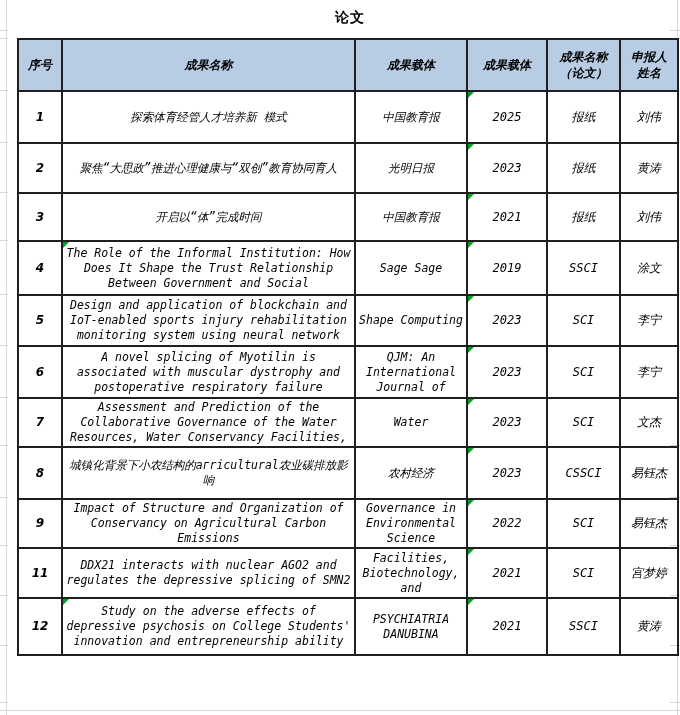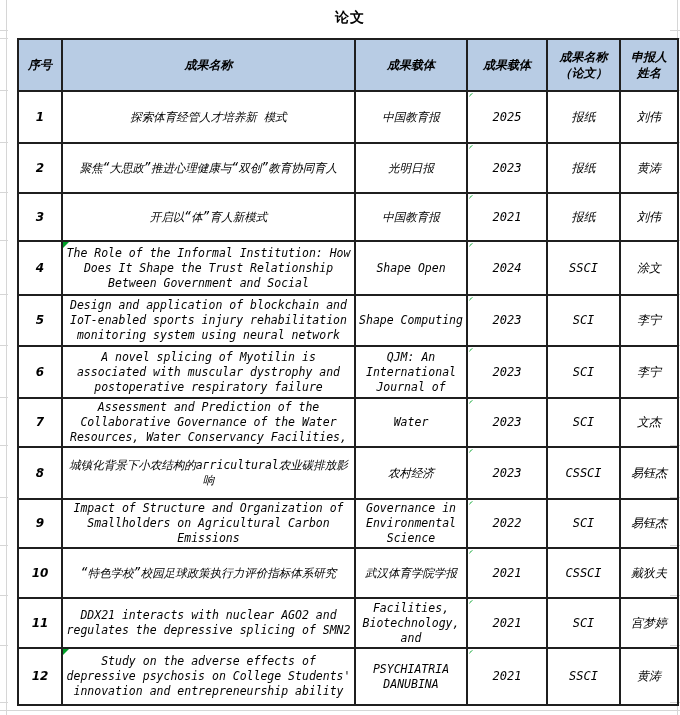--- a/index.html
+++ b/index.html
@@ -43,21 +43,21 @@
     white-space:pre-line;
   }
   td{
     font-family:"DejaVu Sans Mono","Liberation Mono",monospace;
     font-size:11.5px;line-height:15px;
   }
   td.no{
     font-family:"DejaVu Sans","Liberation Sans",sans-serif;
     font-weight:bold;font-size:12px;
   }
-  td.yr,td.tp,td.ap{font-size:12px;border-radius:7px;}
+  td.yr,td.tp,td.ap{font-size:12px;}
   .txt{display:inline-block;}
   
   .tri{
     position:absolute;top:0;left:0;width:0;height:0;display:block;
     border-top:6px solid var(--color-error_indicator);
     border-right:6px solid transparent;
   }
 </style>
 </head>
 <body>
@@ -133,31 +133,31 @@
     <tr style="height:50px">
       <td class="no">2</td>
       <td><span class="txt">聚焦“大思政”推进心理健康与“双创”教育协同育人</span></td>
       <td><span class="txt">光明日报</span></td>
       <td class="yr"><i class="tri"></i><span class="txt">2023</span></td>
       <td class="tp">报纸</td>
       <td class="ap">黄涛</td>
     </tr>
     <tr style="height:48px">
       <td class="no">3</td>
-      <td><span class="txt">开启以“体”育人新模式</span></td>
+      <td><span class="txt">开启以“体”完成时间</span></td>
       <td><span class="txt">中国教育报</span></td>
       <td class="yr"><i class="tri"></i><span class="txt">2021</span></td>
       <td class="tp">报纸</td>
       <td class="ap">刘伟</td>
     </tr>
     <tr style="height:54px">
       <td class="no">4</td>
       <td><i class="tri"></i><span class="txt">The Role of the Informal Institution: How Does It Shape the Trust Relationship Between Government and Social</span></td>
-      <td><span class="txt">Shape Open</span></td>
-      <td class="yr"><i class="tri"></i><span class="txt">2024</span></td>
+      <td><span class="txt">Sage Sage</span></td>
+      <td class="yr"><i class="tri"></i><span class="txt">2019</span></td>
       <td class="tp">SSCI</td>
       <td class="ap">涂文</td>
     </tr>
     <tr style="height:51px">
       <td class="no">5</td>
       <td><span class="txt">Design and application of blockchain and IoT-enabled sports injury rehabilitation monitoring system using neural network</span></td>
       <td><span class="txt">Shape Computing</span></td>
       <td class="yr"><i class="tri"></i><span class="txt">2023</span></td>
       <td class="tp">SCI</td>
       <td class="ap">李宁</td>
@@ -181,33 +181,25 @@
     <tr style="height:52px">
       <td class="no">8</td>
       <td><span class="txt">城镇化背景下小农结构的агricultural农业碳排放影响</span></td>
       <td><span class="txt">农村经济</span></td>
       <td class="yr"><i class="tri"></i><span class="txt">2023</span></td>
       <td class="tp">CSSCI</td>
       <td class="ap">易钰杰</td>
     </tr>
     <tr style="height:48px">
       <td class="no">9</td>
-      <td><span class="txt">Impact of Structure and Organization of Smallholders on Agricultural Carbon Emissions</span></td>
+      <td><span class="txt">Impact of Structure and Organization of Conservancy on Agricultural Carbon Emissions</span></td>
       <td><span class="txt">Governance in Environmental Science</span></td>
       <td class="yr"><i class="tri"></i><span class="txt">2022</span></td>
       <td class="tp">SCI</td>
       <td class="ap">易钰杰</td>
-    </tr>
-    <tr style="height:50px">
-      <td class="no">10</td>
-      <td><span class="txt">“特色学校”校园足球政策执行力评价指标体系研究</span></td>
-      <td><span class="txt">武汉体育学院学报</span></td>
-      <td class="yr"><i class="tri"></i><span class="txt">2021</span></td>
-      <td class="tp">CSSCI</td>
-      <td class="ap">戴狄夫</td>
     </tr>
     <tr style="height:50px">
       <td class="no">11</td>
       <td><span class="txt">DDX21 interacts with nuclear AGO2 and regulates the depressive splicing of SMN2</span></td>
       <td><span class="txt">Facilities, Biotechnology, and</span></td>
       <td class="yr"><i class="tri"></i><span class="txt">2021</span></td>
       <td class="tp">SCI</td>
       <td class="ap">宫梦婷</td>
     </tr>
     <tr style="height:57px">

